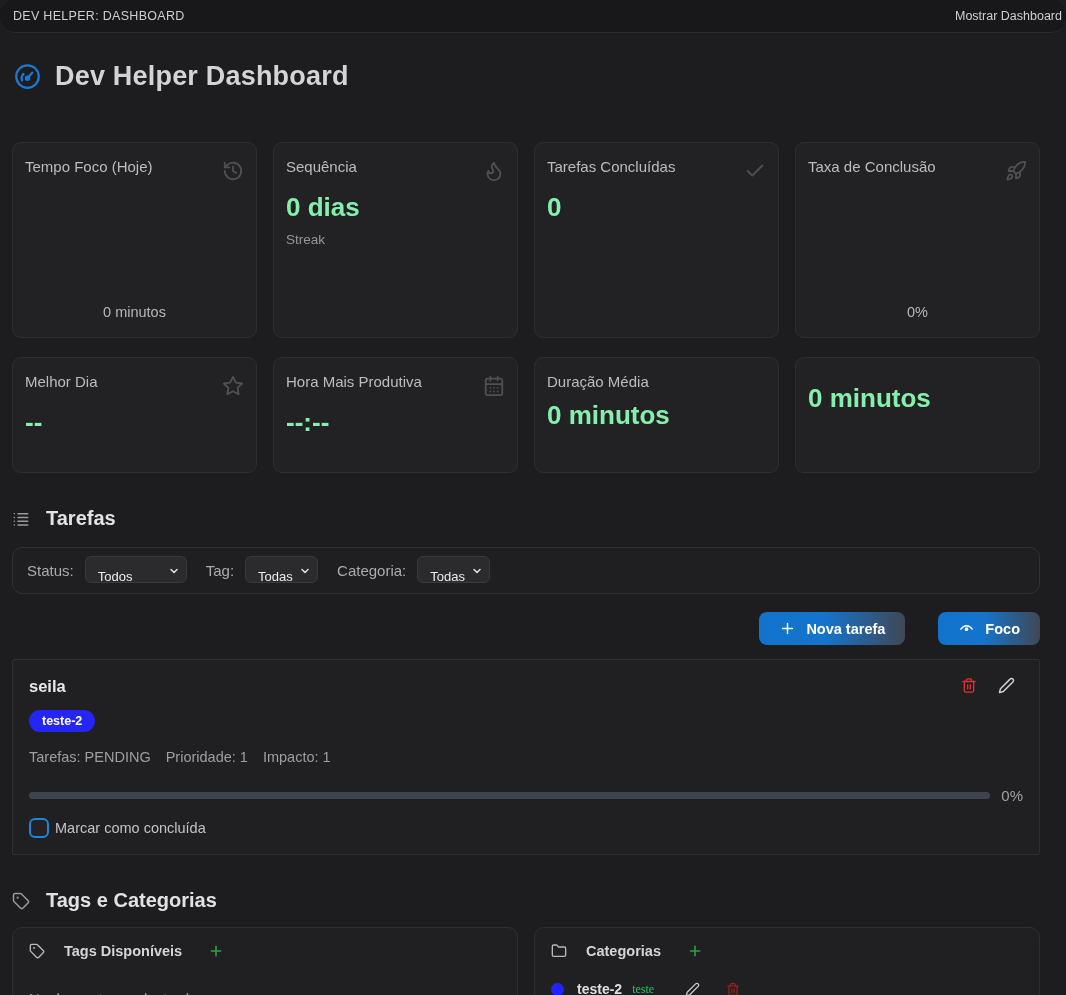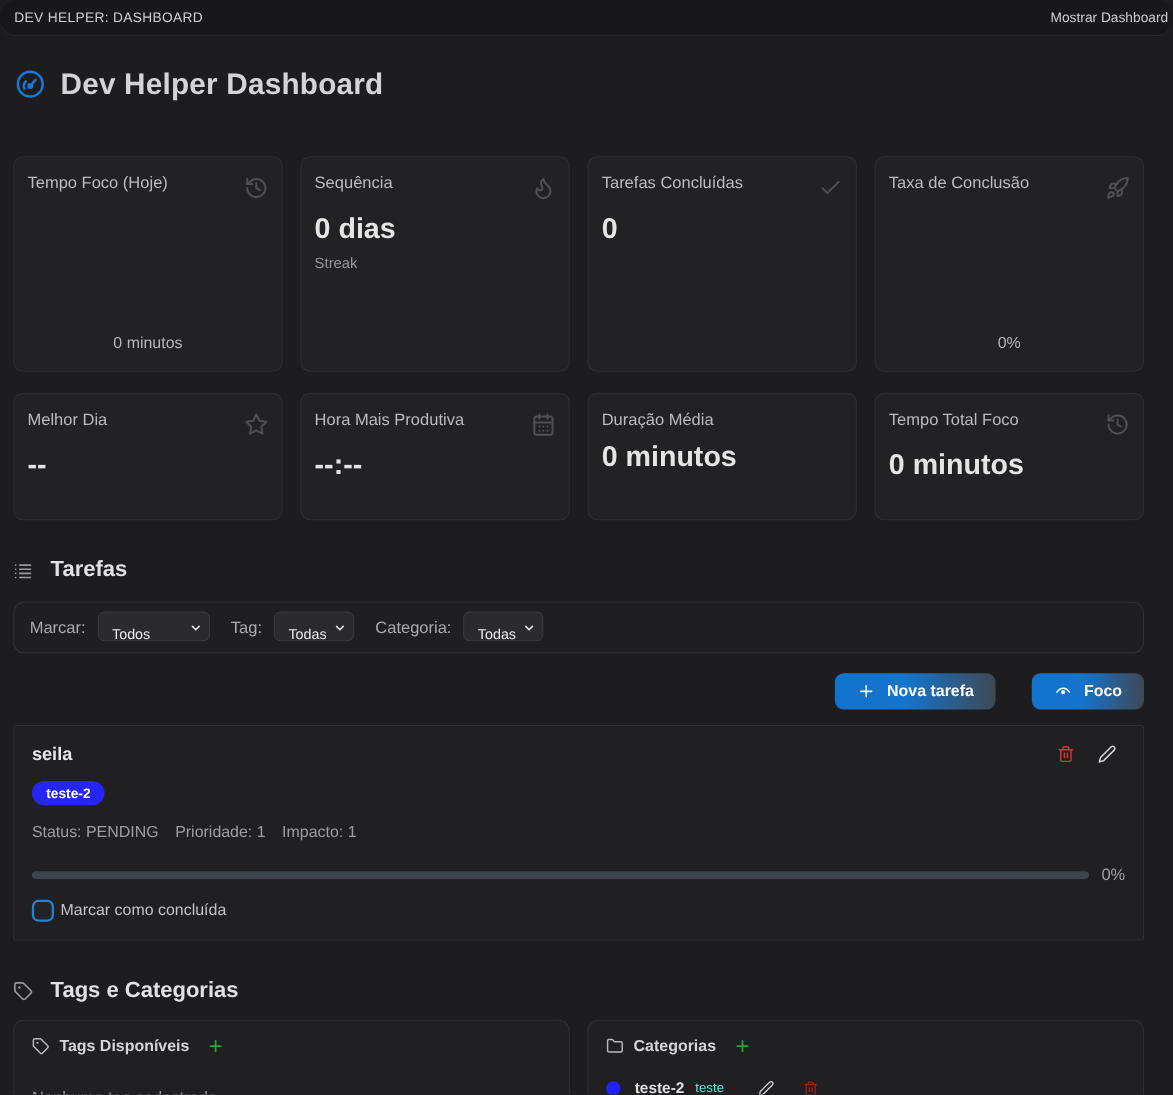--- a/index.html
+++ b/index.html
@@ -33,21 +33,21 @@
     grid-template-rows:196px 116px; column-gap:16px; row-gap:19px;
   }
   .card {
     background:#222225; border:1px solid #2e2e32; border-radius:9px;
     padding:15px 12px; display:flex; flex-direction:column;
   }
   .card-head { display:flex; align-items:flex-start; justify-content:space-between; }
   .card-title { font-size:15px; font-weight:500; color:#bcbcbe; }
   .card-icon { width:22px; height:22px; color:#4f4f54; flex:0 0 auto; margin-top:2px; }
   .card-icon svg { width:100%; height:100%; }
-  .big-value { font-size:26px; font-weight:700; color:#e5e5e5; margin-top:10px; }
+  .big-value { font-size:26px; font-weight:700; color:#86efac; margin-top:10px; }
   .card-sub { font-size:13.5px; color:#97979b; margin-top:9px; }
   .spacer { flex:1; }
   .bottom-value { text-align:center; font-size:14.5px; color:#b7b7ba; padding-bottom:2px; }
 
   
   .section-heading { display:flex; align-items:center; gap:16px; margin-top:34px; }
   .section-heading .sec-icon { width:18px; height:18px; color:#9a9a9e; }
   .section-heading h2 { font-size:20px; font-weight:700; color:#e2e2e4; }
 
   
@@ -108,30 +108,30 @@
     background:#232327; cursor:pointer; flex:0 0 auto;
   }
   .check-label { font-size:14.5px; color:#c3c3c6; }
 
   
   .panels-grid { display:grid; grid-template-columns:1fr 1fr; column-gap:16px; margin-top:15px; }
   .panel {
     background:#202023; border:1px solid #2f2f33; border-radius:10px;
     padding:15px 16px; height:150px;
   }
-  .panel-head { display:flex; align-items:center; gap:9px; }
+  .panel-head { display:flex; align-items:center; gap:19px; }
   .panel-icon { width:16px; height:16px; color:#b9b9bc; }
   .panel-title { font-size:14.5px; font-weight:700; color:#d5d5d7; }
   .plus-btn { background:none; border:none; padding:0; margin-left:7px; cursor:pointer; line-height:0; }
   .plus-btn svg { width:16px; height:16px; color:#2f9e44; }
   .empty-msg { font-size:15px; color:#9a9a9e; margin-top:31px; }
   .cat-item { display:flex; align-items:center; margin-top:22px; }
   .cat-dot { width:13px; height:13px; border-radius:50%; background:#2222ff; flex:0 0 auto; }
   .cat-name { font-size:14px; font-weight:700; color:#e0e0e2; margin-left:13px; }
-  .cat-desc { font-size:12px; color:#5eead4; margin-left:10px; }
+  .cat-desc { font-size:12px; color:#22c55e; margin-left:10px;font-family:Liberation Serif, serif; }
   .cat-actions { display:flex; align-items:center; gap:26px; margin-left:31px; }
   .pencil-sm { width:15px; height:15px; color:#cfcfd2; }
   .trash-dark { width:14px; height:15px; color:#a32020; }
 </style>
 </head>
 <body>
 
 <div class="topbar">
   <span class="topbar-title">DEV HELPER: DASHBOARD</span>
   <span class="topbar-action">Mostrar Dashboard</span>
@@ -236,46 +236,36 @@
     </div>
 
     <div class="card">
       <div class="card-head">
         <span class="card-title">Duração Média</span>
       </div>
       <div class="big-value">0 minutos</div>
     </div>
 
     <div class="card">
-      <div class="card-head">
-        <span class="card-title">Tempo Total Foco</span>
-        <span class="card-icon">
-          <svg viewBox="0 0 24 24" fill="none" stroke="currentColor" stroke-width="2" stroke-linecap="round" stroke-linejoin="round">
-            <path d="M3 12a9 9 0 1 0 2.6-6.4L3 8"></path>
-              <path d="M3 3v5h5"></path>
-              <path d="M12 7v5l3.5 2"></path>
-          </svg>
-        </span>
-      </div>
       <div class="big-value">0 minutos</div>
     </div>
   </div>
 
   <div class="section-heading">
     <span class="sec-icon">
       <svg viewBox="0 0 24 24" fill="none" stroke="currentColor" stroke-width="2" stroke-linecap="round" stroke-linejoin="round">
         <path d="M8 5h13M8 10h13M8 15h13M8 20h13"></path>
         <path d="M3 5h.01M3 10h.01M3 15h.01M3 20h.01"></path>
       </svg>
     </span>
     <h2>Tarefas</h2>
   </div>
 
   <div class="filter-bar">
-    <span class="filter-label">Marcar:</span>
+    <span class="filter-label">Status:</span>
     <span class="select-wrap">
       <select class="sel-status">
         <option>Todos</option>
       </select>
       <svg class="chev" viewBox="0 0 24 24" fill="none" stroke="currentColor" stroke-width="3" stroke-linecap="round" stroke-linejoin="round">
           <polyline points="6 9 12 15 18 9"></polyline>
         </svg>
     </span>
     <span class="filter-label gap">Tag:</span>
     <span class="select-wrap">
@@ -327,21 +317,21 @@
         </button>
         <button class="icon-btn">
           <svg class="pencil-light" viewBox="0 0 24 24" fill="none" stroke="currentColor" stroke-width="2" stroke-linecap="round" stroke-linejoin="round">
             <path d="M17 3a2.83 2.83 0 1 1 4 4L7.5 20.5 2 22l1.5-5.5Z"></path>
           </svg>
         </button>
       </div>
     </div>
     <span class="task-tag">teste-2</span>
     <div class="task-meta">
-      <span>Status: PENDING</span>
+      <span>Tarefas: PENDING</span>
       <span>Prioridade: 1</span>
       <span>Impacto: 1</span>
     </div>
     <div class="progress-row">
       <div class="progress-track">
           <div class="progress-fill"></div>
         </div>
       <span class="progress-label">0%</span>
     </div>
     <div class="check-row">

